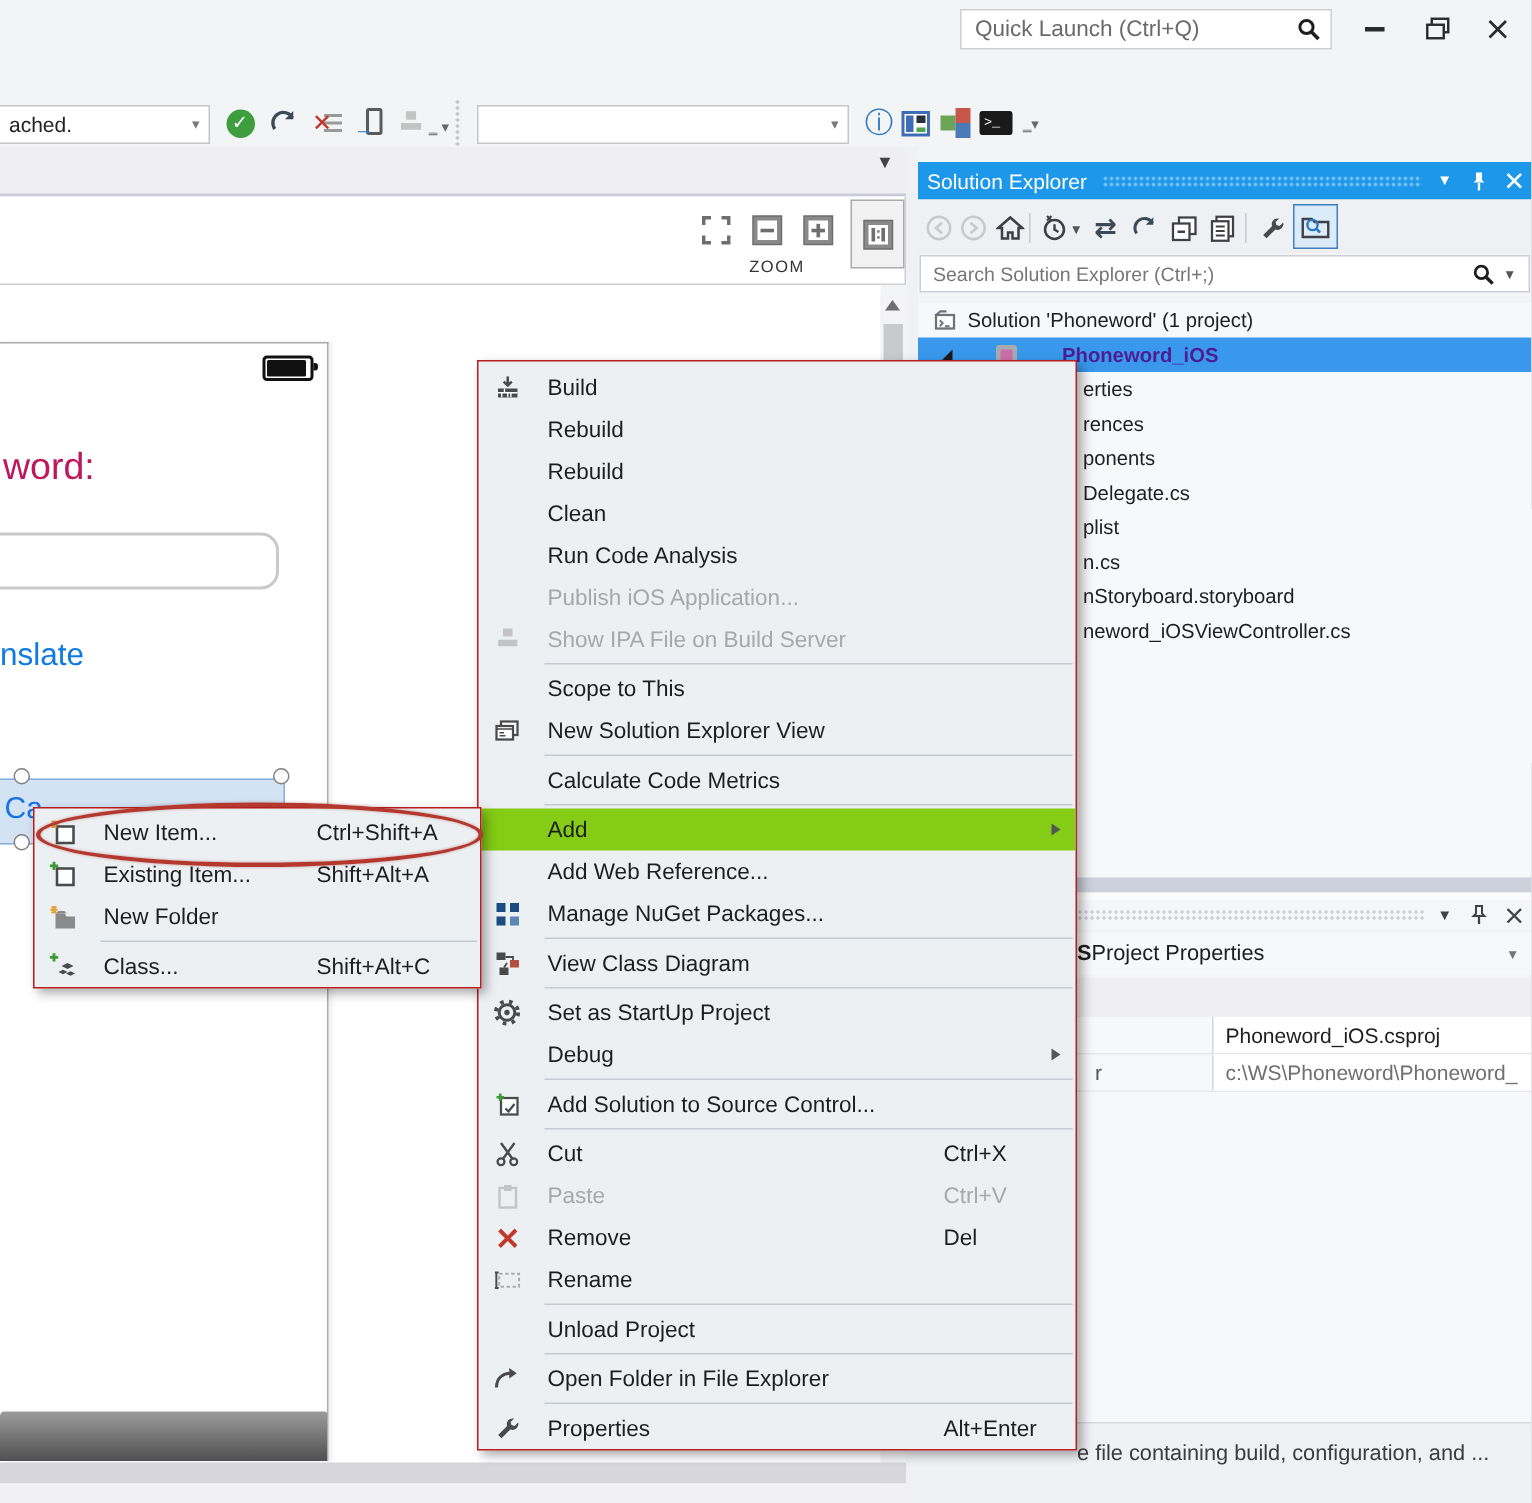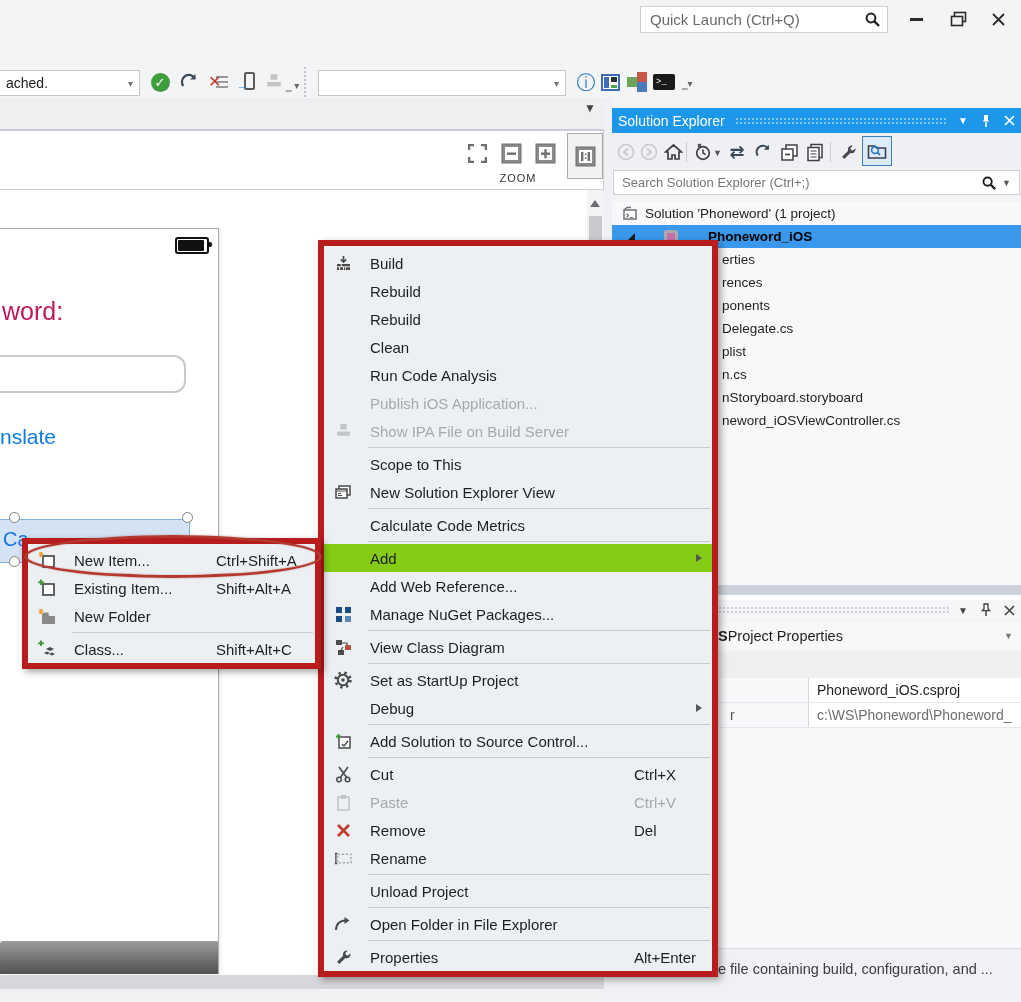--- a/index.html
+++ b/index.html
@@ -37,39 +37,39 @@
   .sehead{left:612px;top:108px;width:409px;height:25px;background:#1C97EA;color:#fff;display:flex;align-items:center;
           padding:0 6px;box-sizing:border-box;font-size:14px;}
   .sedots{flex:1;height:8px;margin:0 10px;background-image:radial-gradient(circle,rgba(255,255,255,.45) 1px,transparent 1.2px);
           background-size:4px 4px;}
   .setb{left:612px;top:133px;width:409px;height:36px;background:#EFF0F4;}
   .seicon{top:141px;width:22px;height:22px;display:flex;align-items:center;justify-content:center;}
   .sesearch{left:613px;top:170px;width:407px;height:25px;background:#fff;border:1px solid #CDCDD3;box-sizing:border-box;
             display:flex;align-items:center;padding:0 8px;font-size:13px;color:#767676;}
   .tree{left:612px;top:202px;width:409px;}
   .trow{height:23px;display:flex;align-items:center;font-size:13.5px;white-space:nowrap;}
-  .trow.sel{background:#3998EC;color:#000000;font-weight:bold;gap:23px;}
+  .trow.sel{background:#3998EC;color:#4c1d95;font-weight:bold;gap:23px;}
   .frag{padding-left:110px;}
   .splitter{left:612px;top:585px;width:409px;height:10px;background:#CCD1DC;}
   
   .prophead{left:612px;top:600px;width:409px;height:20px;background:#F5F6F8;display:flex;align-items:center;
             padding:0 6px;box-sizing:border-box;color:#424242;}
   .propdots{flex:1;height:8px;margin:0 8px;background-image:radial-gradient(circle,#CFCFD6 1px,transparent 1.2px);background-size:4px 4px;}
   .propcombo{left:612px;top:622px;width:409px;height:28px;background:#F7F8FA;display:flex;align-items:center;
              padding-left:106px;box-sizing:border-box;font-size:14.5px;}
   .proptools{left:612px;top:652px;width:409px;height:26px;background:#EFEFF2;}
   .propgrid{left:612px;top:678px;width:409px;height:272px;background:#F7F8FA;}
   .prow{height:24px;display:flex;align-items:center;border-bottom:1px solid #E7E7EB;font-size:14px;}
   .plabel{width:196px;padding-left:118px;box-sizing:border-box;color:#555;}
   .pvalue{flex:1;background:#fff;border-left:1px solid #D5D5DA;height:100%;display:flex;align-items:center;
           padding-left:8px;white-space:nowrap;overflow:hidden;}
   .propdesc{left:612px;top:948px;width:409px;height:54px;background:#F0F1F4;border-top:1px solid #DADAE0;
             box-sizing:border-box;font-size:14.5px;color:#3B3B40;padding:12px 0 0 106px;white-space:nowrap;}
   
-  .menu{background:#EDF0F3;border:6px solid #b91c1c;box-shadow:3px 3px 7px rgba(0,0,0,.35);box-sizing:border-box;
+  .menu{background:#EDF0F3;border:1px solid #b91c1c;box-shadow:3px 3px 7px rgba(0,0,0,.35);box-sizing:border-box;
         padding-top:3px;z-index:50;}
   .mitem{position:relative;height:28px;display:flex;align-items:center;font-size:15px;padding-left:46px;box-sizing:border-box;}
   .mitem.hl{background:#84cc16;text-align:center;}
   .mitem.dis{color:#A8A8A8;}
   .msep{height:1px;background:#C6CBD1;margin:2px 2px 2px 44px;}
   .msc{position:absolute;left:310px;}
   .sub .msc{left:188px;}
   .marrow{position:absolute;right:10px;width:0;height:0;border-left:6px solid #555;border-top:4.5px solid transparent;
           border-bottom:4.5px solid transparent;}
   .mic{position:absolute;left:10px;top:5px;width:18px;height:18px;display:flex;align-items:center;justify-content:center;}

